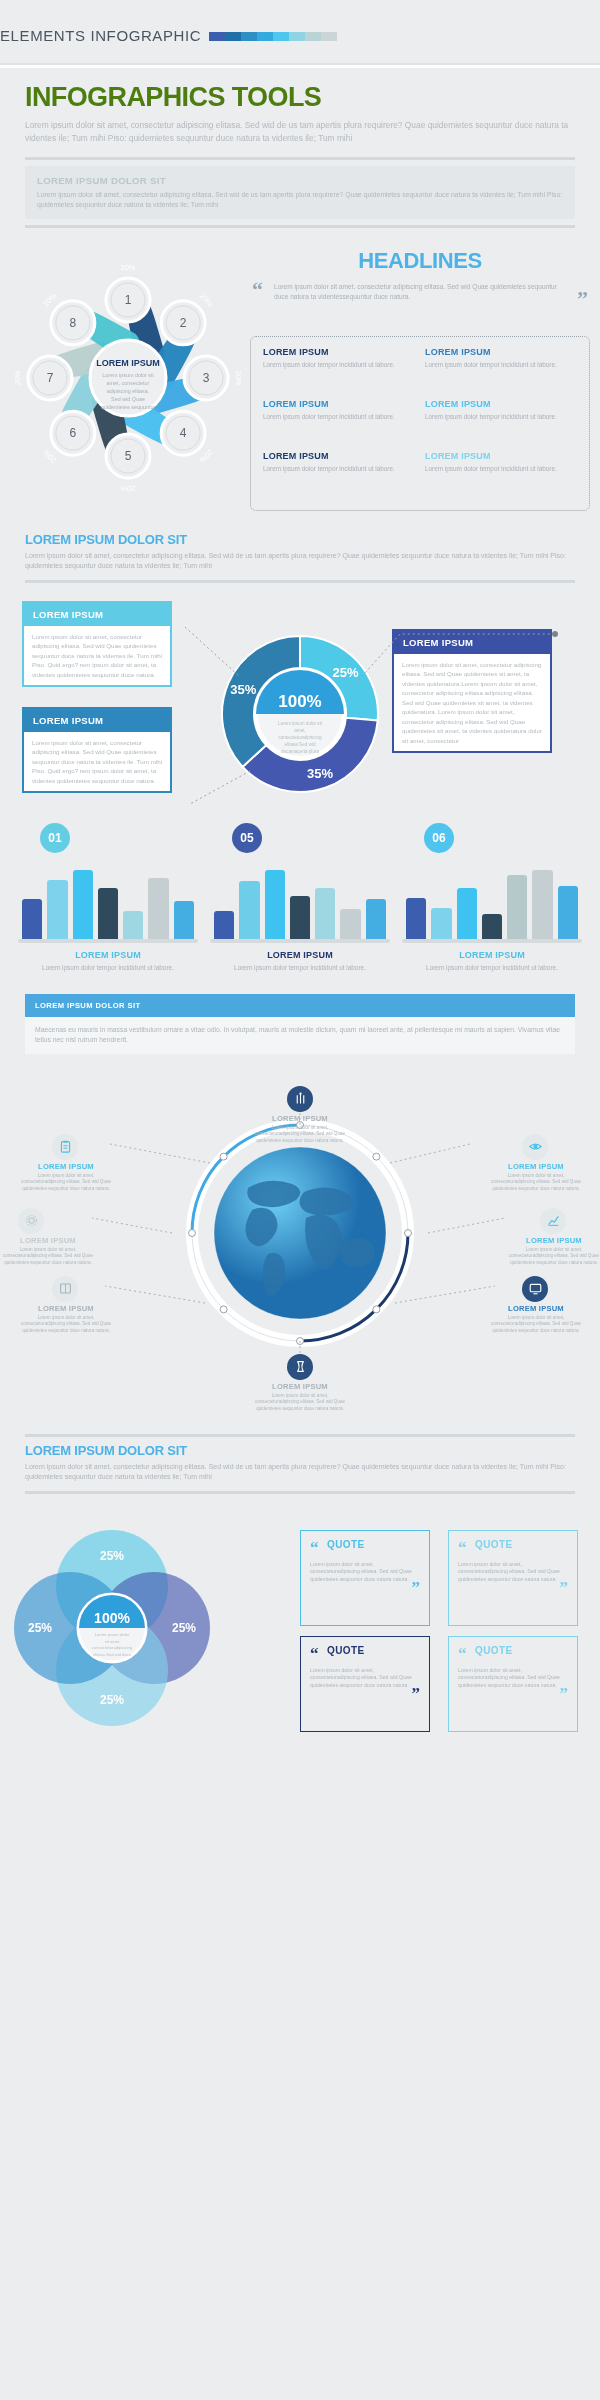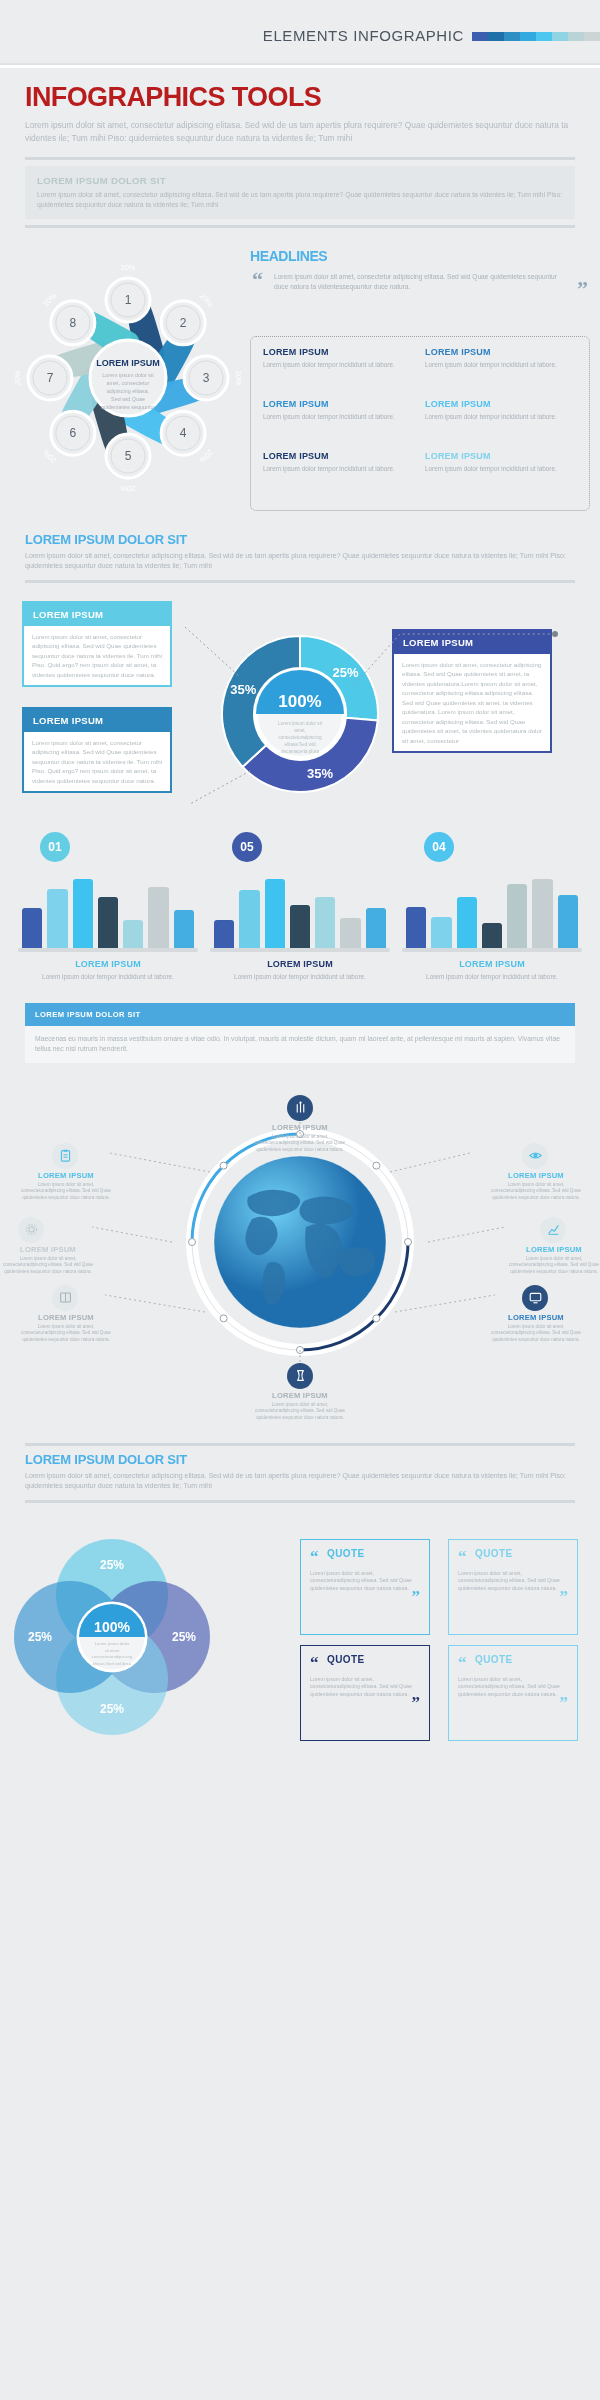--- a/index.html
+++ b/index.html
@@ -4,48 +4,48 @@
 <style>
   * { margin:0; padding:0; box-sizing:border-box; }
   body {
     width:600px; height:2400px; background:#ebedef;
     font-family:"Liberation Sans", sans-serif; overflow:hidden; position:relative;
   }
   .page { width:600px; height:2400px; position:relative; }
   .hr-thick { height:3px; background:#d3d8dc; margin:6px 0; }
 
   
-  .header { padding:26px 0 18px; text-align:right; background:#ebedef; }
+  .header { padding:26px 0 18px; text-align:left; background:#ebedef; }
   .header h1 {
     font-size:15px; font-weight:400; letter-spacing:.6px; color:#4a5560;
     display:inline-block; vertical-align:middle;
   }
   .swatches { display:inline-block; vertical-align:middle; margin-left:8px; }
   .swatches i { display:inline-block; width:16px; height:9px; }
   .header p {
     font-size:7.2px; line-height:11px; color:#aab2b9; margin:7px auto 0; width:380px;
   }
   .sep { height:2px; background:#dfe3e6; }
   .sep2 { height:3px; background:#fff; }
 
   
   .band { padding:14px 25px 0; }
-  .big-title { font-size:27px; font-weight:bold; color:#b91c1c; letter-spacing:-.6px; }
+  .big-title { font-size:27px; font-weight:bold; color:#4d7c0f; letter-spacing:-.6px; }
   .lead { font-size:8.4px; line-height:13px; color:#b3bac0; margin-top:6px; }
 
   .graybox { margin:12px 25px 0; }
   .graybox .inner { background:#e4e7e9; padding:9px 12px; }
   .graybox h3 { font-size:9.6px; font-weight:bold; color:#b9c8c8; letter-spacing:.3px; }
   .graybox p { font-size:6.8px; line-height:10px; color:#b0b8bd; margin-top:4px; }
 
   
   .row-loop { position:relative; height:290px; margin-top:8px; }
   .loop-wrap { position:absolute; left:8px; top:0; width:240px; height:285px; }
   .headlines { position:absolute; left:250px; top:12px; width:340px; }
-  .headlines h2 { font-size:14px; font-weight:bold; color:#4db2e8; text-align:left; letter-spacing:-.4px;}
+  .headlines h2 { font-size:22px; font-weight:bold; color:#4db2e8; text-align:center; letter-spacing:-.4px;}
   .quote-blk { position:relative; margin-top:8px; padding:0 22px 0 24px; }
   .q-open, .q-close { position:absolute; font-size:22px; line-height:16px; color:#93a8b8; font-family:"Liberation Serif", serif; font-weight:bold; }
   .q-open { left:2px; top:0; }
   .q-close { right:2px; bottom:-4px; }
   .quote-blk p { font-size:6.6px; line-height:10.5px; color:#a9b2b9; }
 
   .dotbox {
     position:absolute; left:250px; top:100px; width:340px; height:175px;
     border:1.4px dotted #9aa3aa; border-radius:6px; padding:10px 12px;
     display:grid; grid-template-columns:1fr 1fr; grid-template-rows:1fr 1fr 1fr;
@@ -57,21 +57,21 @@
   
   .donut-row { position:relative; height:230px; margin-top:6px; }
   .card { position:absolute; }
   .card .cap { padding:6px 9px; font-size:9.5px; font-weight:bold; color:#fff; letter-spacing:.3px; }
   .card .body { background:#fff; padding:6px 8px; font-size:6.2px; line-height:9.5px; color:#b2babf; }
   .cardA { left:22px; top:12px; width:150px; border:2px solid #5fcbe4; }
   .cardB { left:22px; top:118px; width:150px; border:2px solid #2e87bd; }
   .cardC { left:392px; top:40px; width:160px; border:2px solid #3b51a5; }
 
   
-  .bars-row { position:relative; height:165px; margin-top:13px; padding:0 18px; display:flex; gap:12px; }
+  .bars-row { position:relative; height:165px; margin-top:4px; padding:0 18px; display:flex; gap:12px; }
   .bar-col { flex:1; position:relative; }
   .numbadge {
     width:30px; height:30px; border-radius:50%; color:#fff; font-size:12px; font-weight:bold;
     display:flex; align-items:center; justify-content:center; margin-left:22px;
   }
   .chart { height:82px; display:flex; align-items:flex-end; gap:5px; padding:0 4px; margin-top:4px;}
   .chart .bar { flex:1; border-radius:3px 3px 0 0; }
   .baseline { height:4px; background:#d6dadd; border-radius:2px; }
   .bar-cap { text-align:center; margin-top:7px; }
   .bar-cap h4 { font-size:9px; font-weight:bold; letter-spacing:.2px; }
@@ -308,21 +308,21 @@
           <div class="bar" style="height:36%;background:#c5ced0"></div>
           <div class="bar" style="height:48%;background:#44aee2"></div>
         </div>
       <div class="baseline"></div>
       <div class="bar-cap">
         <h4 style="color:#21356e">LOREM IPSUM</h4>
         <p>Lorem ipsum dolor tempor incididunt ut labore.</p>
       </div>
     </div>
       <div class="bar-col">
-      <div class="numbadge" style="background:#4ec4ef">04</div>
+      <div class="numbadge" style="background:#4ec4ef">06</div>
       <div class="chart">
           <div class="bar" style="height:50%;background:#3b5fae"></div>
           <div class="bar" style="height:38%;background:#7fd2ec"></div>
           <div class="bar" style="height:62%;background:#3ec3f0"></div>
           <div class="bar" style="height:30%;background:#2f4a5c"></div>
           <div class="bar" style="height:78%;background:#b6c9ca"></div>
           <div class="bar" style="height:84%;background:#c5ced0"></div>
           <div class="bar" style="height:64%;background:#44aee2"></div>
         </div>
       <div class="baseline"></div>

